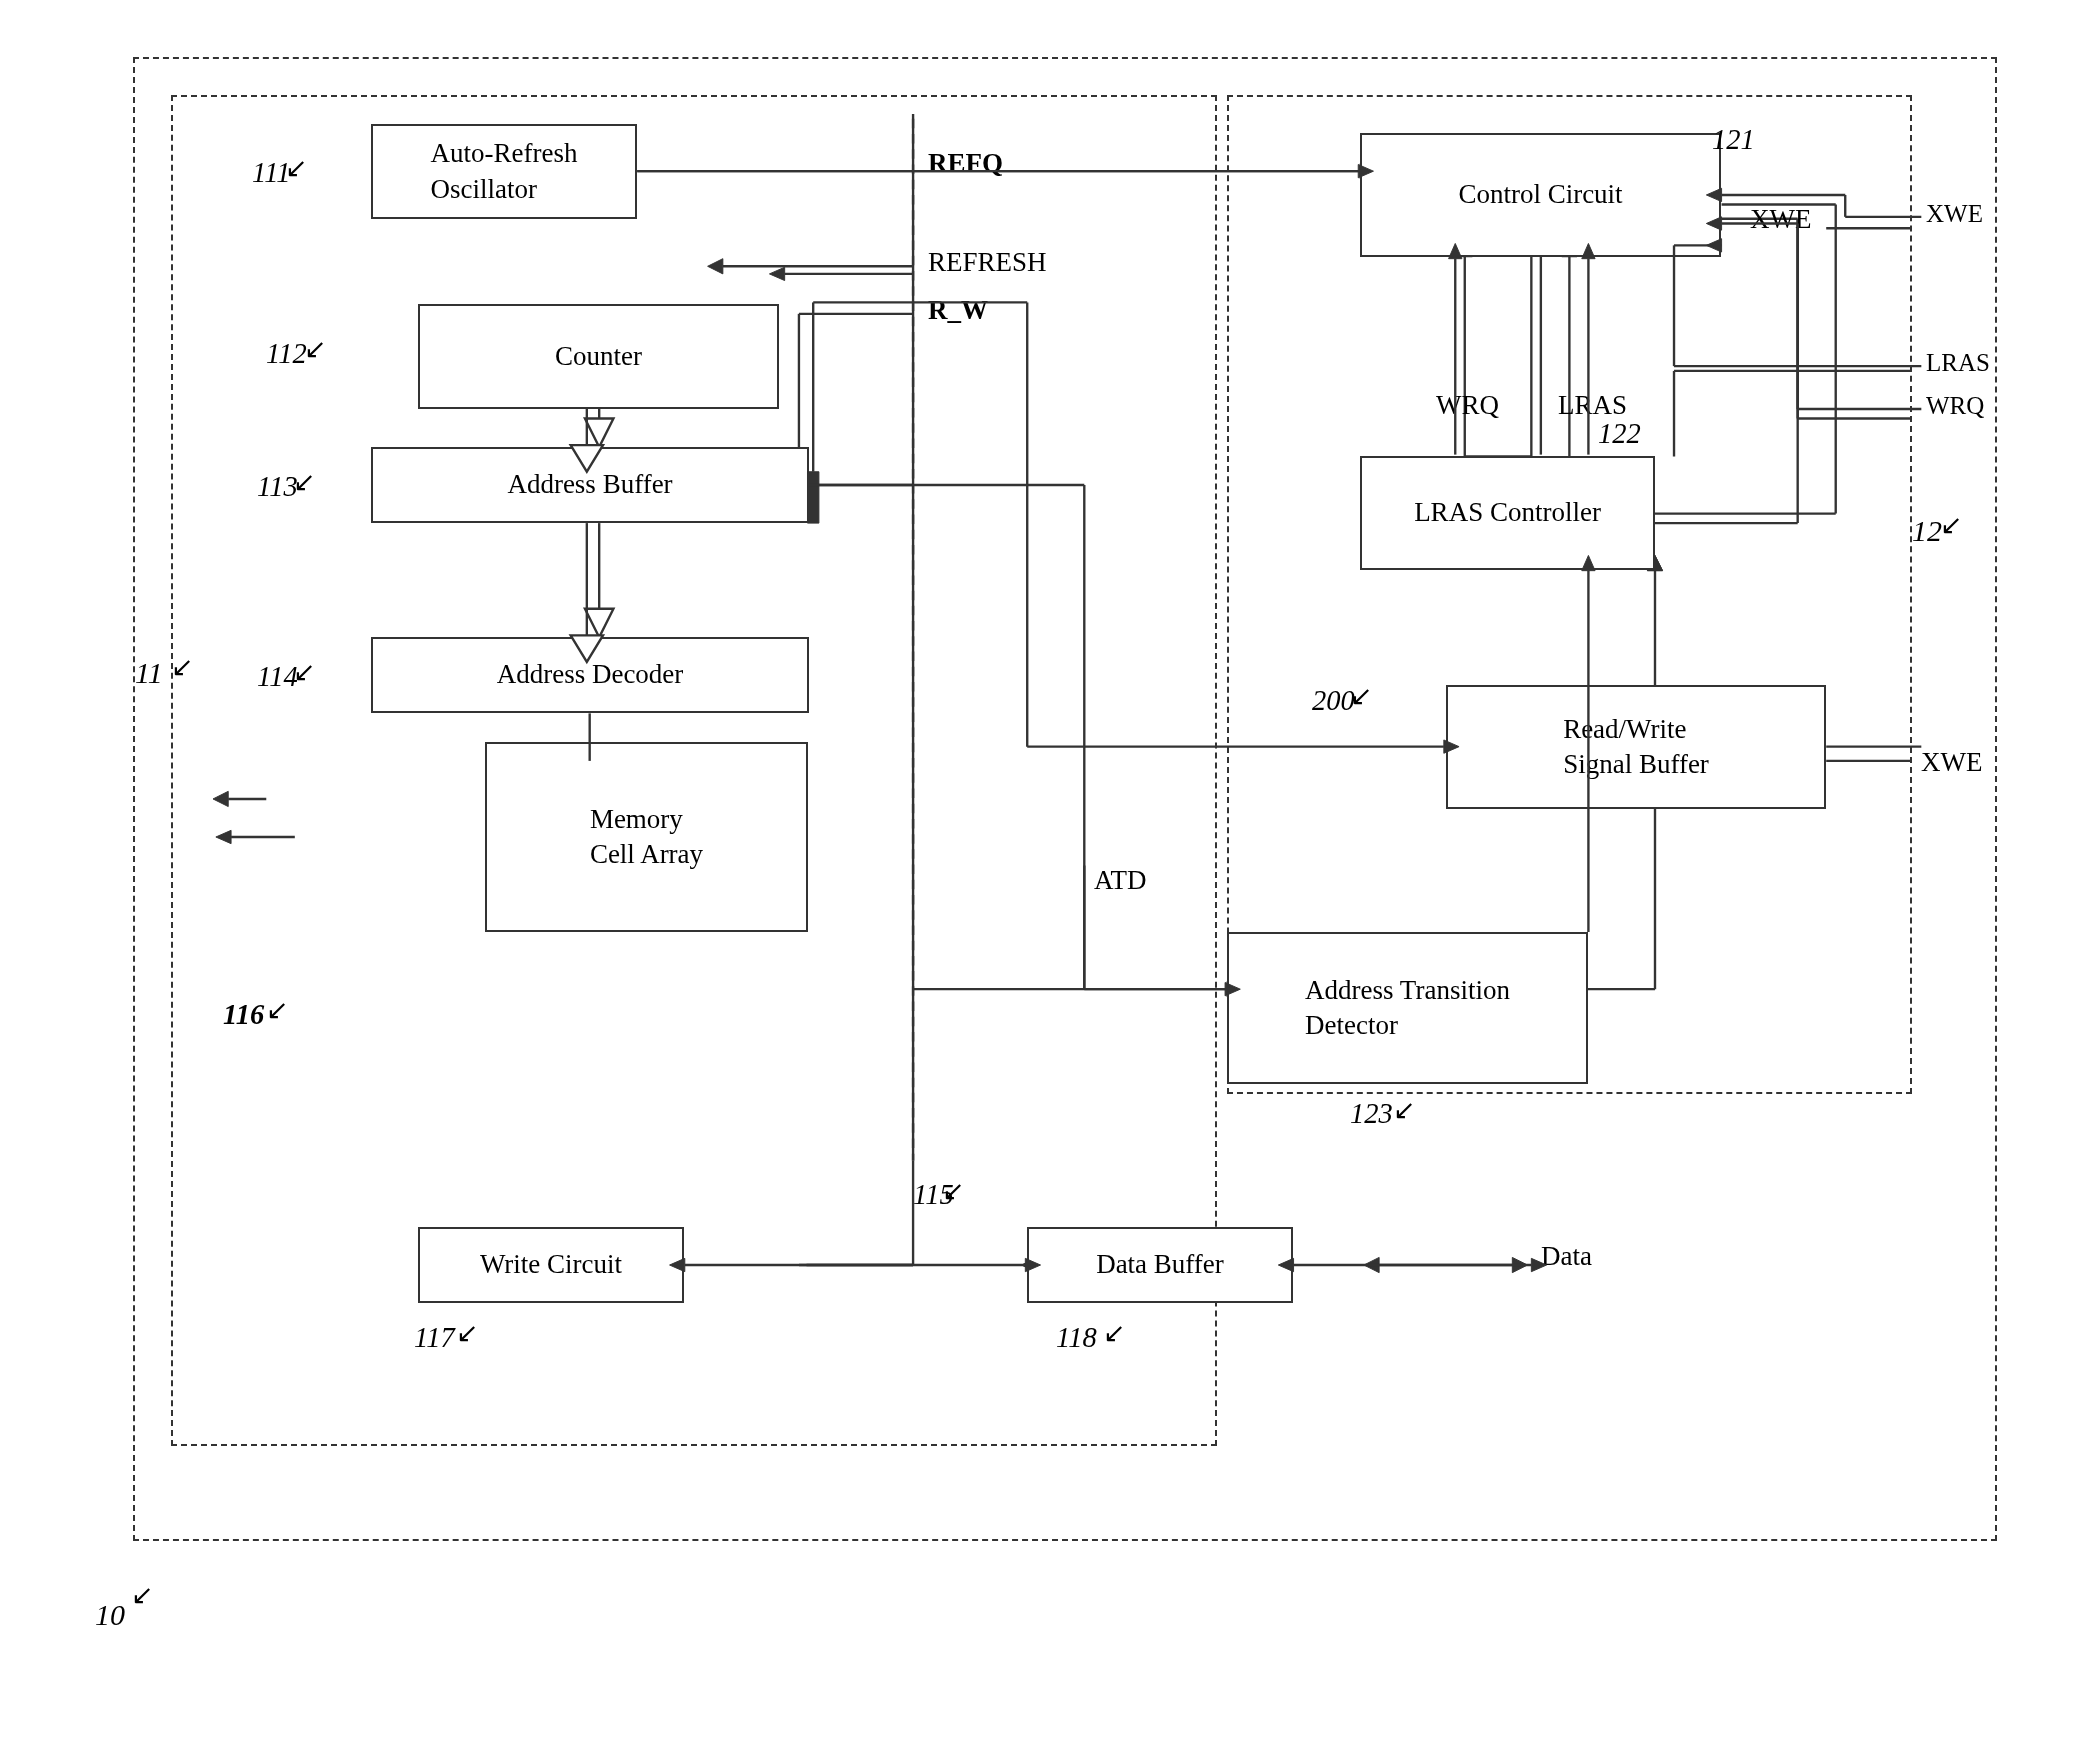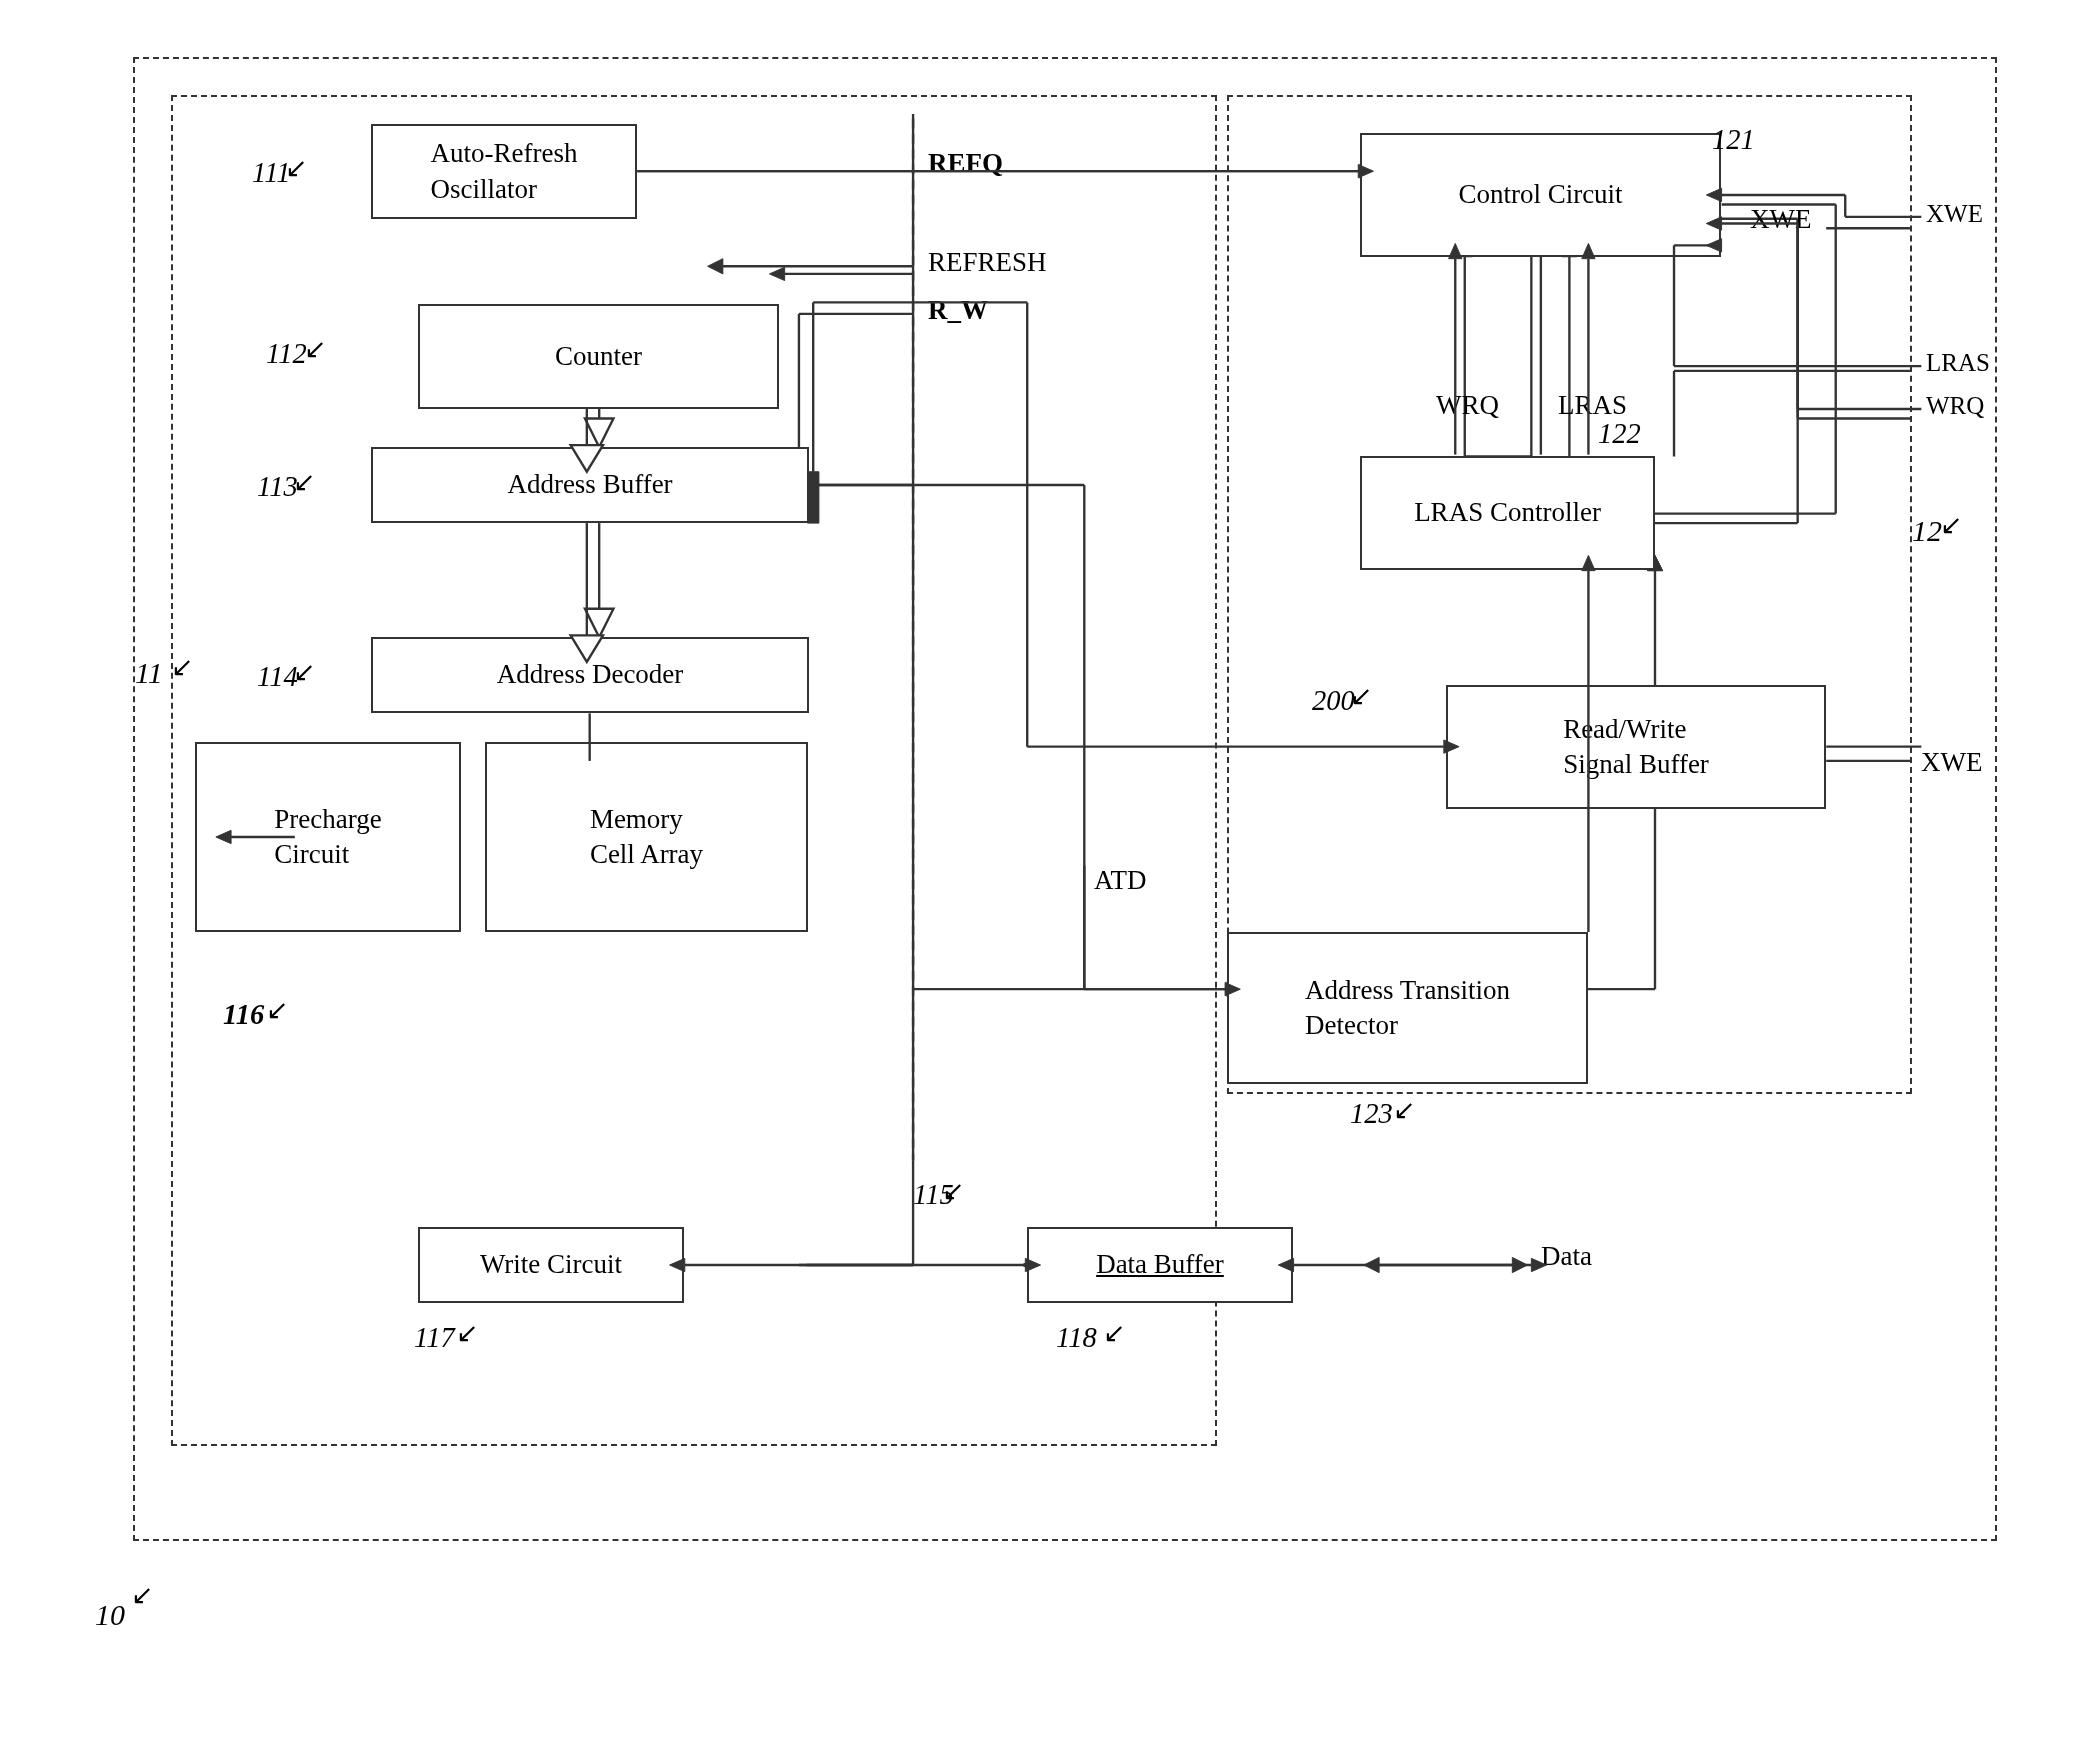--- a/index.html
+++ b/index.html
@@ -192,35 +192,32 @@
   </div>
   <div class="label label-ref" style="left:181px; top:433px;">113</div>
   <div class="label" style="left:217px; top:428px; font-size:27px;">↙</div>
 
   <div class="component-box" style="left:295px; top:599px; width:438px; height:76px;">
     <span>Address Decoder</span>
   </div>
   <div class="label label-ref" style="left:181px; top:623px;">114</div>
   <div class="label" style="left:217px; top:618px; font-size:27px;">↙</div>
 
-  <div class="component-box" style="left:119px; top:704px; width:266px; height:190px;">
-    <span>Precharge<br>Circuit</span>
-  </div>
 
   <div class="component-box" style="left:409px; top:704px; width:323px; height:190px;">
     <span>Memory<br>Cell Array</span>
   </div>
 
   <div class="component-box" style="left:342px; top:1189px; width:266px; height:76px;">
     <span>Write Circuit</span>
   </div>
   <div class="label label-ref" style="left:338px; top:1284px;">117</div>
   <div class="label" style="left:380px; top:1279px; font-size:27px;">↙</div>
 
-  <div class="component-box" style="left:951px; top:1189px; width:266px; height:76px;text-decoration:underline;">
+  <div class="component-box" style="left:951px; top:1189px; width:266px; height:76px;">
     <span>Data Buffer</span>
   </div>
   <div class="label label-ref" style="left:980px; top:1284px;">118</div>
   <div class="label" style="left:1027px; top:1279px; font-size:27px;">↙</div>
 
   <div class="component-box" style="left:1284px; top:95px; width:361px; height:124px;">
     <span>Control Circuit</span>
   </div>
   <div class="label label-ref" style="left:1636px; top:86px;">121</div>
 

